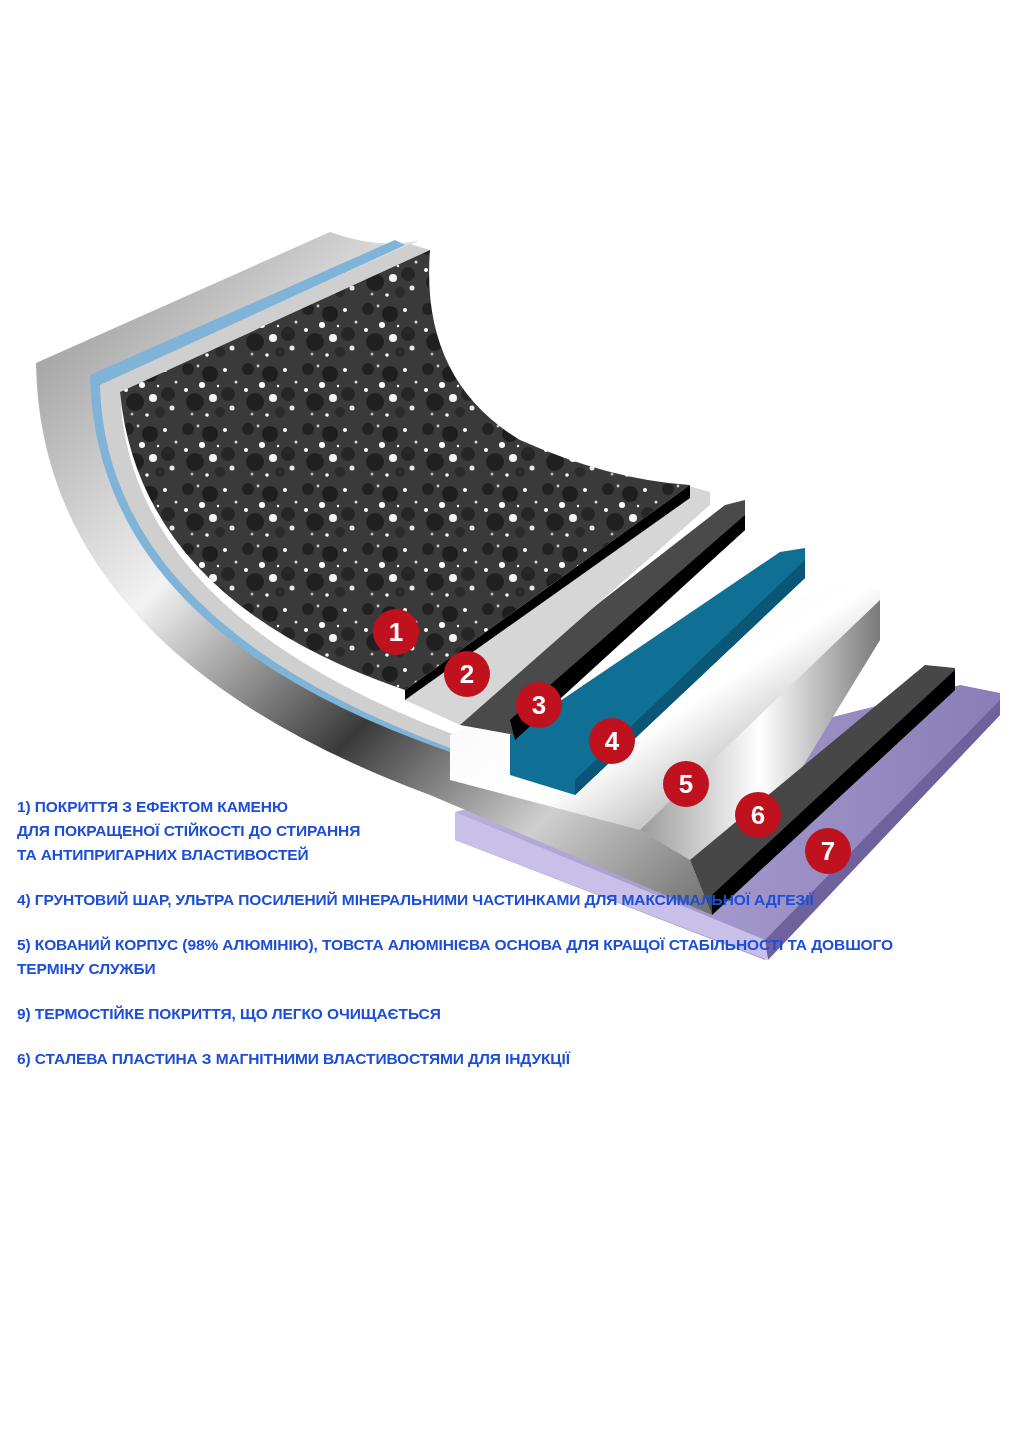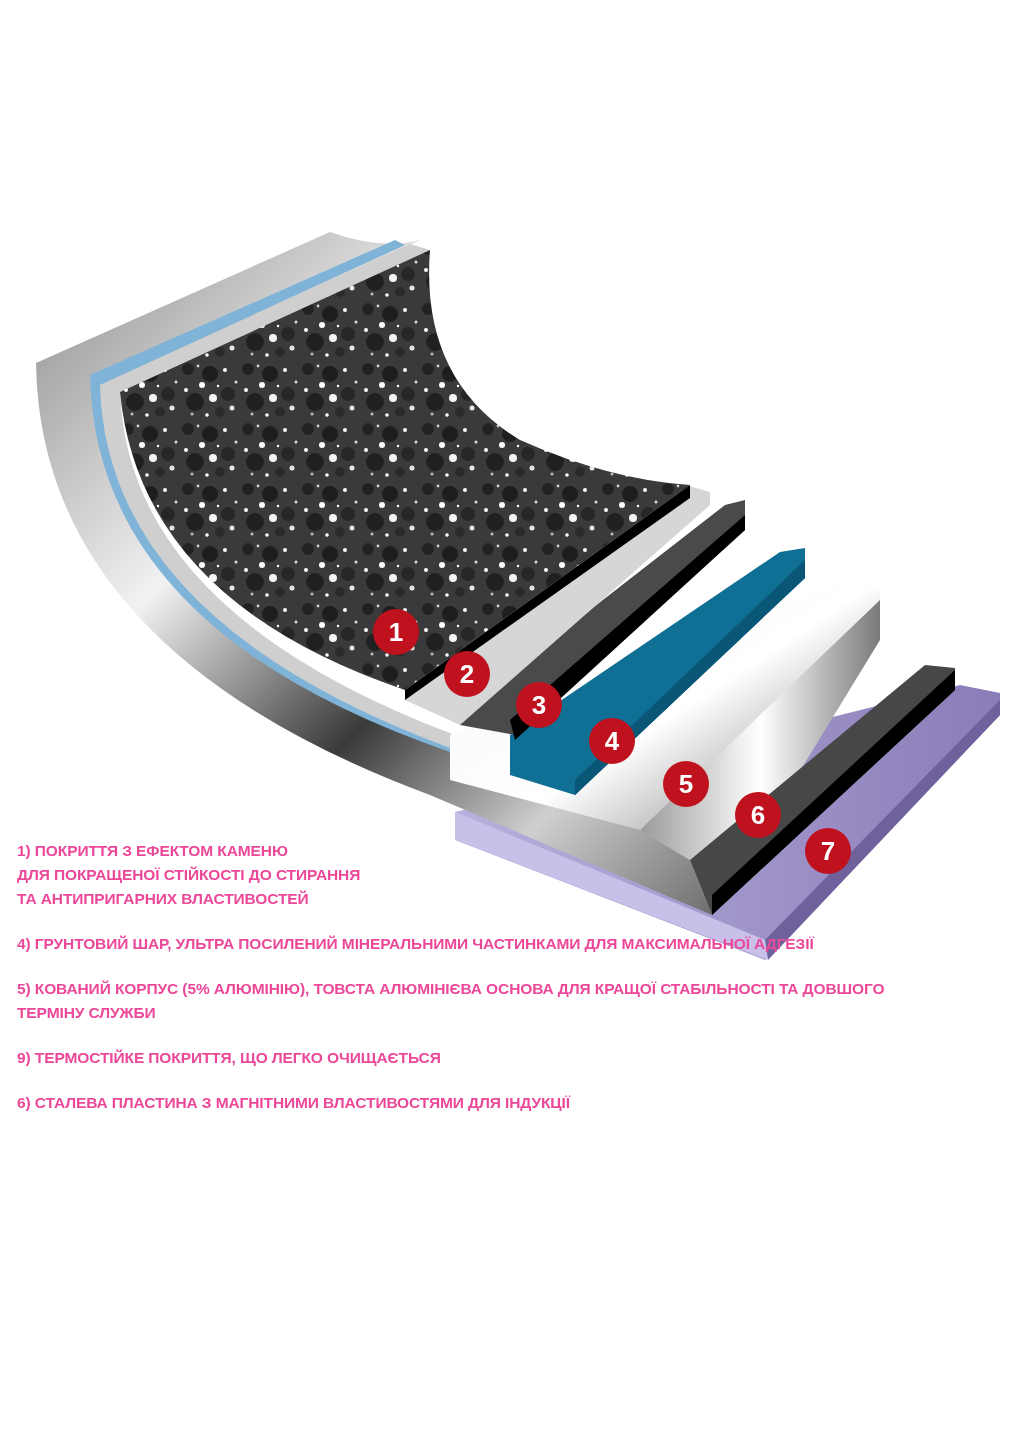--- a/index.html
+++ b/index.html
@@ -1,19 +1,19 @@
 <!DOCTYPE html>
 <html><head>
 <meta charset="utf-8">
 <style>
   html, body { margin: 0; padding: 0; background: #ffffff; }
   body { width: 1035px; height: 1440px; position: relative; overflow: hidden;
          font-family: "Liberation Sans", "DejaVu Sans", sans-serif; }
   #diagram { position: absolute; left: 0; top: 0; width: 1035px; height: 980px; }
-  .legend { position: absolute; left: 17px; top: 839px; width: 1000px; color: #ec4899; }
+  .legend { position: absolute; left: 17px; top: 795px; width: 1000px; color: #1d4ed8; }
   .legend-item { font-size: 15.5px; font-weight: bold; line-height: 24px; margin: 0 0 21px 0;
                  letter-spacing: -0.1px; white-space: pre-line; }
   .badge-text { font-family: "Liberation Sans", "DejaVu Sans", sans-serif; font-weight: bold; font-size: 26px; fill: #ffffff; }
 </style>
 </head>
 <body>
 
 <svg id="diagram" viewBox="0 0 1035 980" xmlns="http://www.w3.org/2000/svg">
   <defs>
     <linearGradient id="metal" x1="0" y1="0" x2="1" y2="1">
@@ -123,17 +123,17 @@
     <circle cx="828" cy="851" r="23" fill="#c0121e"></circle>
     <text class="badge-text" x="828" y="860" text-anchor="middle">7</text>
   </g>
 </svg>
 
 <div class="legend">
   <div class="legend-item">1) ПОКРИТТЯ З ЕФЕКТОМ КАМЕНЮ
 ДЛЯ ПОКРАЩЕНОЇ СТІЙКОСТІ ДО СТИРАННЯ
 ТА АНТИПРИГАРНИХ ВЛАСТИВОСТЕЙ</div>
   <div class="legend-item">4) ГРУНТОВИЙ ШАР, УЛЬТРА ПОСИЛЕНИЙ МІНЕРАЛЬНИМИ ЧАСТИНКАМИ ДЛЯ МАКСИМАЛЬНОЇ АДГЕЗІЇ</div>
-  <div class="legend-item">5) КОВАНИЙ КОРПУС (5% АЛЮМІНІЮ), ТОВСТА АЛЮМІНІЄВА ОСНОВА ДЛЯ КРАЩОЇ СТАБІЛЬНОСТІ ТА ДОВШОГО
+  <div class="legend-item">5) КОВАНИЙ КОРПУС (98% АЛЮМІНІЮ), ТОВСТА АЛЮМІНІЄВА ОСНОВА ДЛЯ КРАЩОЇ СТАБІЛЬНОСТІ ТА ДОВШОГО
 ТЕРМІНУ СЛУЖБИ</div>
   <div class="legend-item">9) ТЕРМОСТІЙКЕ ПОКРИТТЯ, ЩО ЛЕГКО ОЧИЩАЄТЬСЯ</div>
   <div class="legend-item">6) СТАЛЕВА ПЛАСТИНА З МАГНІТНИМИ ВЛАСТИВОСТЯМИ ДЛЯ ІНДУКЦІЇ</div>
 </div>
 
 </body></html>

